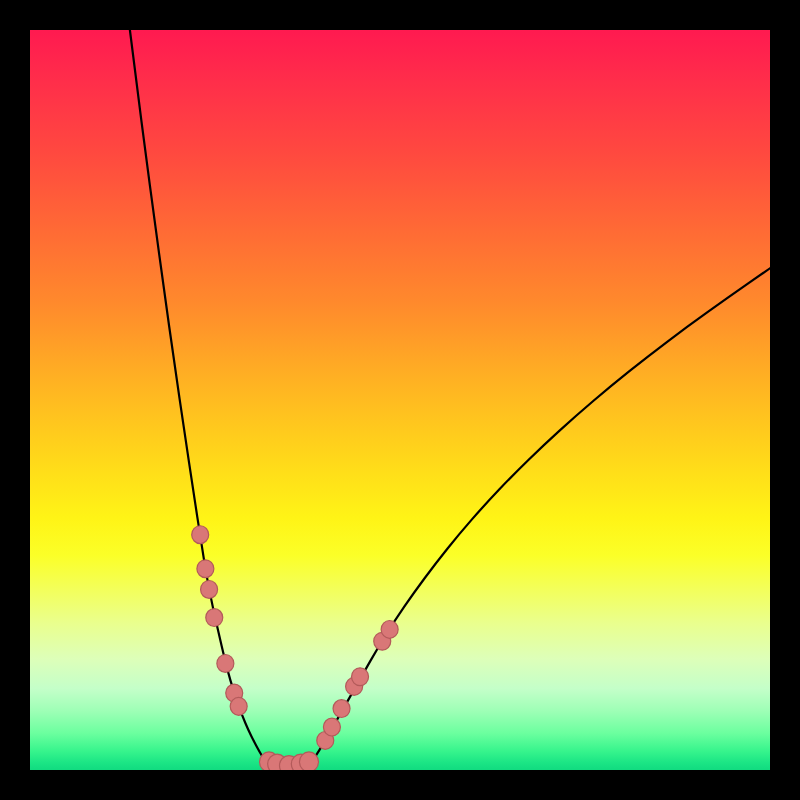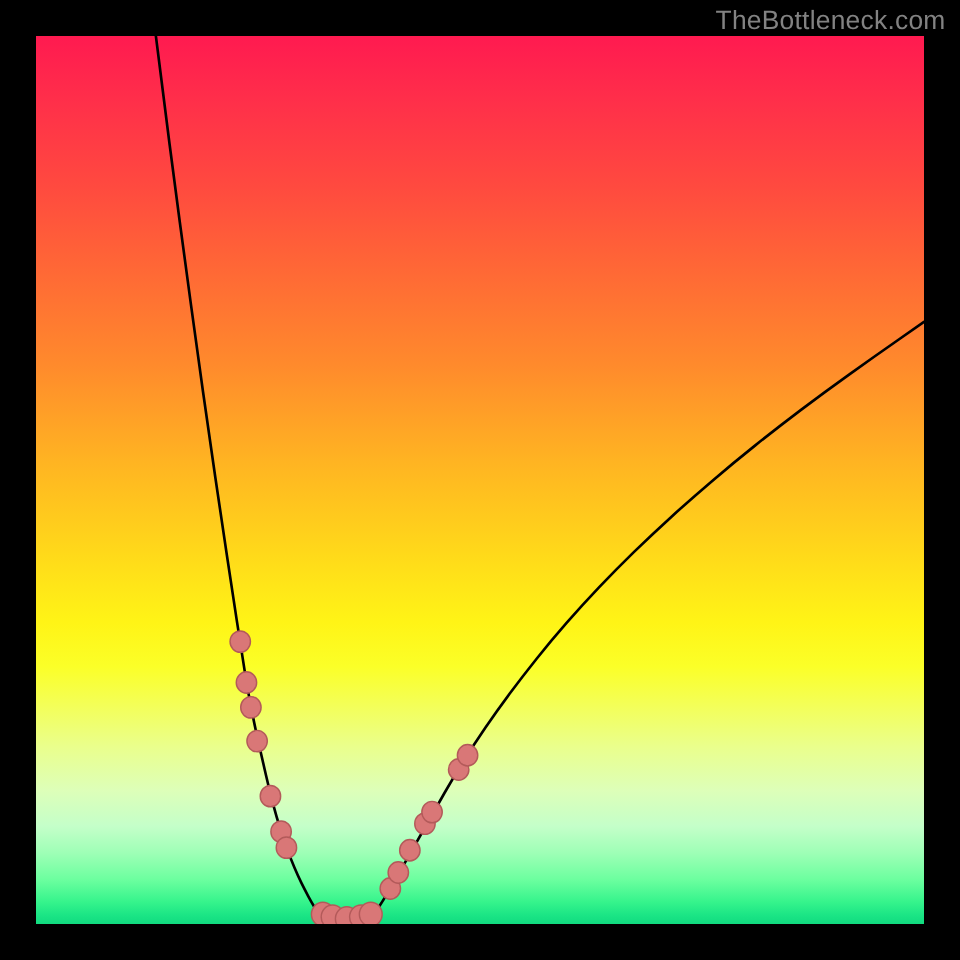--- a/index.html
+++ b/index.html
@@ -76,21 +76,20 @@
   .marker {
     fill: #d97777;
     stroke: #b35a5a;
     stroke-width: 1.2;
   }
 </style>
 </head>
 <body>
 
 <div class="chart-frame">
-  <div class="watermark">TheBottleneck.com</div>
 
   <div class="plot-area">
     <div class="gradient-bg"></div>
 
     <svg class="curve-layer" viewBox="0 0 740 740" preserveAspectRatio="none">
       <path id="main-curve" class="curve" d="M 99.90 0.00 Q 107.30 59.20 111.37 90.65 Q 115.44 122.10 119.88 155.40 Q 124.32 188.70 129.13 223.85 Q 133.94 259.00 139.12 296.00 Q 144.30 333.00 149.48 368.15 Q 154.66 403.30 159.10 432.90 Q 163.54 462.50 167.24 486.55 Q 170.94 510.60 173.90 529.10 Q 176.86 547.60 179.82 562.40 Q 182.78 577.20 185.74 590.15 Q 188.70 603.10 191.66 616.05 Q 194.62 629.00 197.58 640.10 Q 200.54 651.20 203.50 660.45 Q 206.46 669.70 209.42 677.84 Q 212.38 685.98 215.34 693.01 Q 218.30 700.04 221.26 705.96 Q 224.22 711.88 226.81 716.69 Q 229.40 721.50 231.62 725.20 Q 233.84 728.90 235.32 730.75 Q 236.80 732.60 240.50 733.71 Q 244.20 734.82 247.90 735.19 Q 251.60 735.56 255.30 735.74 Q 259.00 735.93 262.70 735.74 Q 266.40 735.56 270.10 735.19 Q 273.80 734.82 277.50 733.71 Q 281.20 732.60 284.90 727.05 Q 288.60 721.50 293.04 714.10 Q 297.48 706.70 302.66 697.45 Q 307.84 688.20 313.76 677.84 Q 319.68 667.48 326.34 655.64 Q 333.00 643.80 340.40 630.85 Q 347.80 617.90 356.31 604.21 Q 364.82 590.52 374.44 576.46 Q 384.06 562.40 394.79 547.97 Q 405.52 533.54 417.36 518.74 Q 429.20 503.94 442.15 489.14 Q 455.10 474.34 469.16 459.54 Q 483.22 444.74 498.39 429.94 Q 513.56 415.14 529.84 400.34 Q 546.12 385.54 563.51 370.74 Q 580.90 355.94 599.40 341.14 Q 617.90 326.34 637.51 311.54 Q 657.12 296.74 677.84 281.94 Q 698.56 267.14 719.28 252.71 T 740.00 238.28"></path>
       <g id="marker-group">
           <ellipse cx="170.20" cy="504.68" rx="8.5" ry="8.925" class="marker"></ellipse>
           <ellipse cx="175.38" cy="538.72" rx="8.5" ry="8.925" class="marker"></ellipse>
           <ellipse cx="179.08" cy="559.44" rx="8.5" ry="8.925" class="marker"></ellipse>

